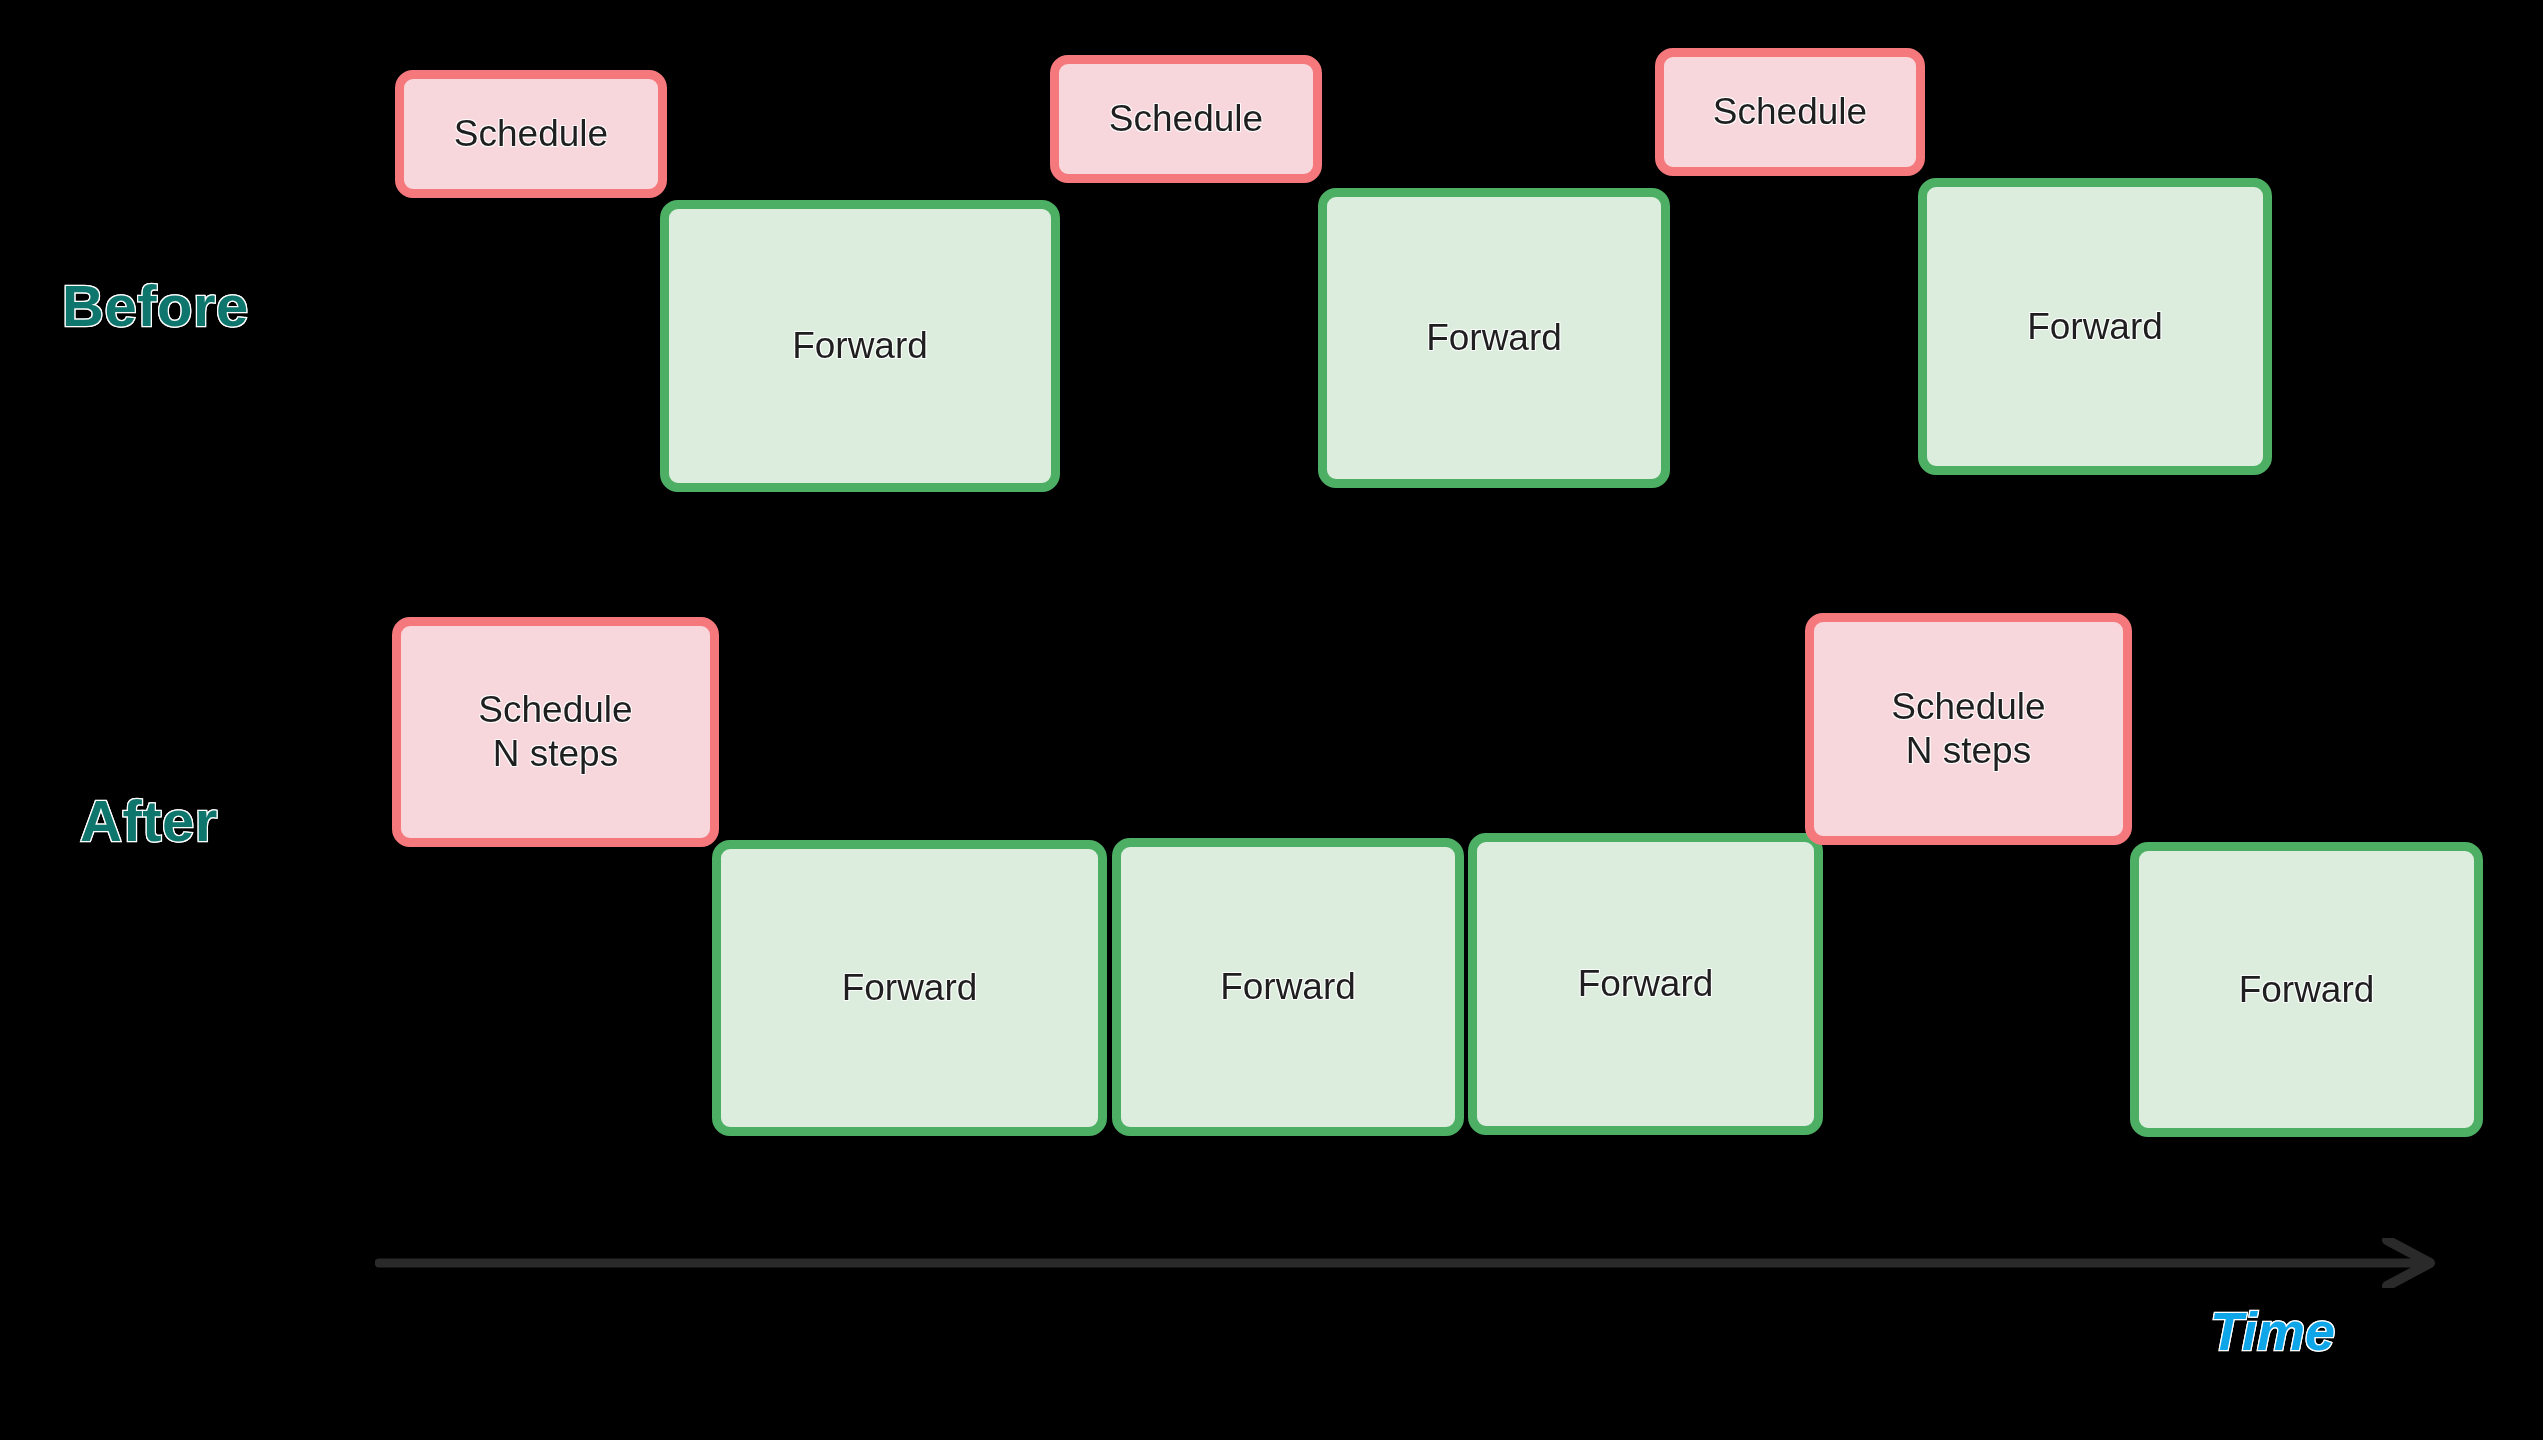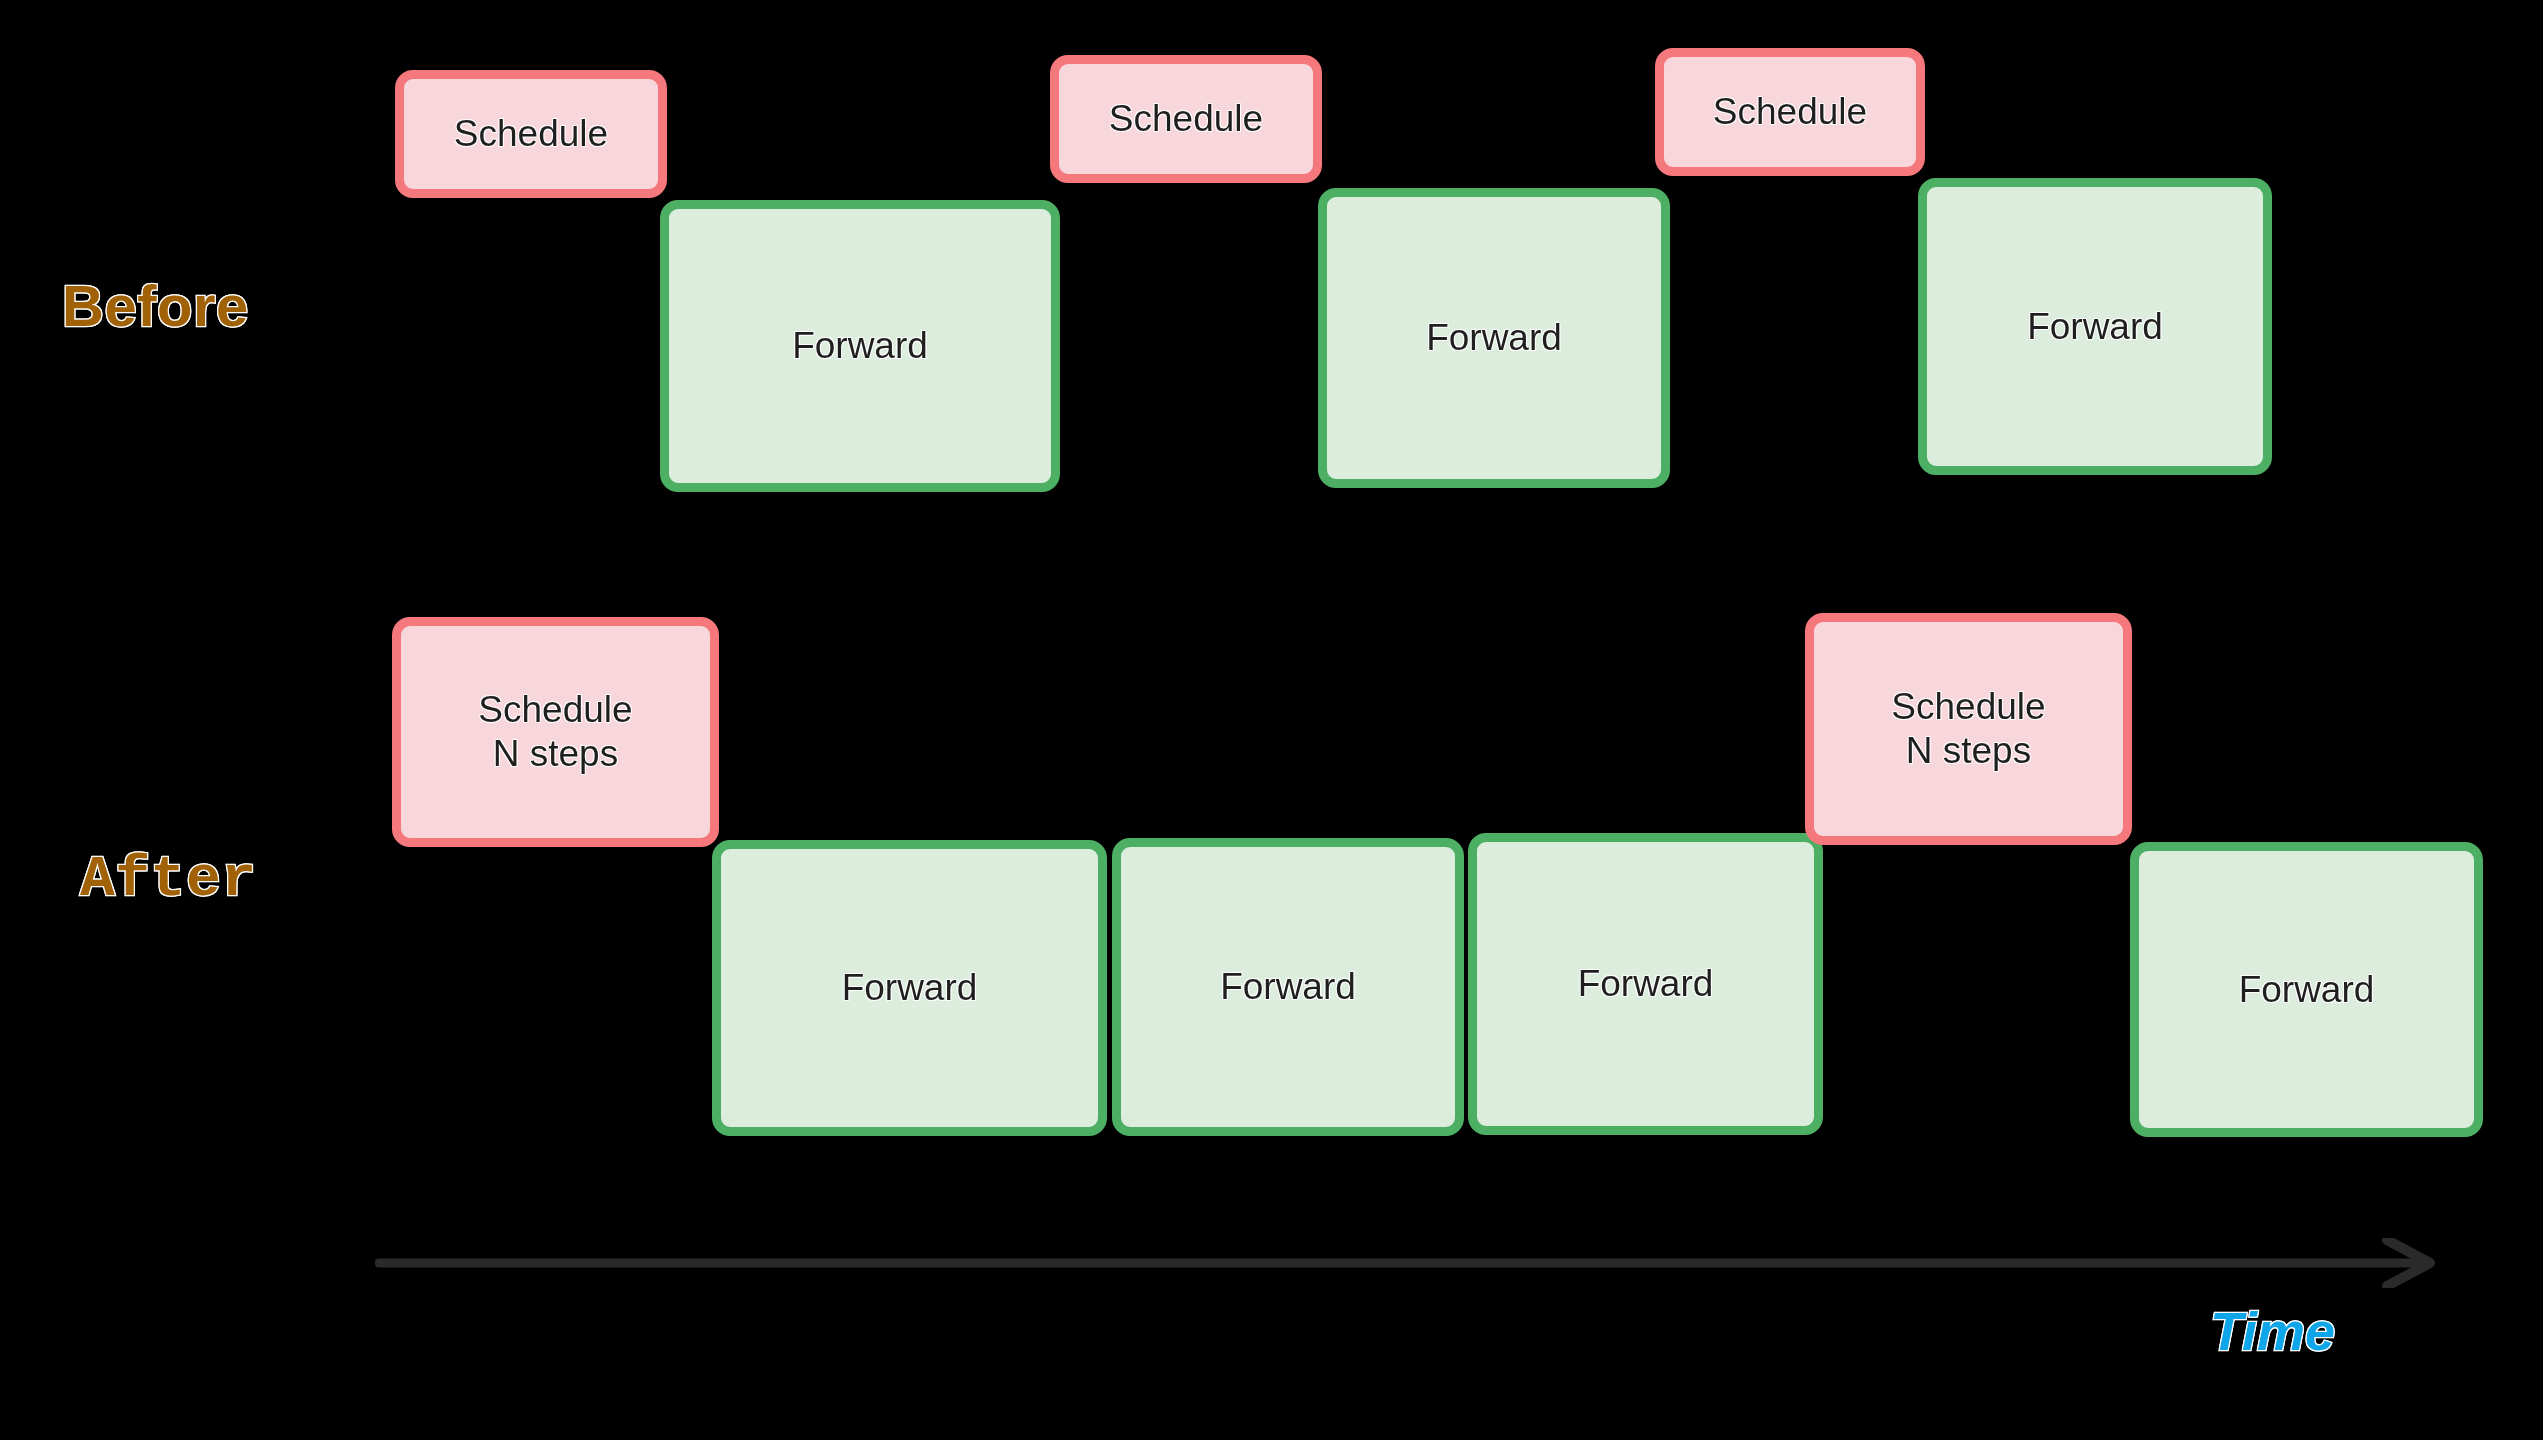--- a/index.html
+++ b/index.html
@@ -18,21 +18,21 @@
     width: 2543px;
     height: 1440px;
     background: #000000;
   }
 
   
   .row-label {
     position: absolute;
     font-size: 58px;
     font-weight: 700;
-    color: #a16207;
+    color: #0f766e;
     letter-spacing: 0.5px;
     white-space: nowrap;
     -webkit-text-stroke: 2.5px #ffffff;
     paint-order: stroke fill;
     text-shadow:
       -1px -1px 0 #ffffff,
        1px -1px 0 #ffffff,
       -1px  1px 0 #ffffff,
        1px  1px 0 #ffffff;
   }
@@ -94,21 +94,21 @@
     font-style: italic;
   }
 </style>
 </head>
 <body>
 
 <div id="canvas">
 
   <div class="row-label" id="label-before" style="left: 62px; top: 272px;">Before</div>
 
-  <div class="row-label" id="label-after" style="left: 80px; top: 847px; font-family: Liberation Mono, monospace;">After</div>
+  <div class="row-label" id="label-after" style="left: 80px; top: 787px;">After</div>
 
   <div id="blocks-layer">
       <div class="box box-schedule" style="left: 395px; top: 70px; width: 272px; height: 128px;">
         <span class="lbl">Schedule</span>
       </div>
       <div class="box box-forward" style="left: 660px; top: 200px; width: 400px; height: 292px;">
         <span class="lbl">Forward</span>
       </div>
       <div class="box box-schedule" style="left: 1050px; top: 55px; width: 272px; height: 128px;">
         <span class="lbl">Schedule</span>

